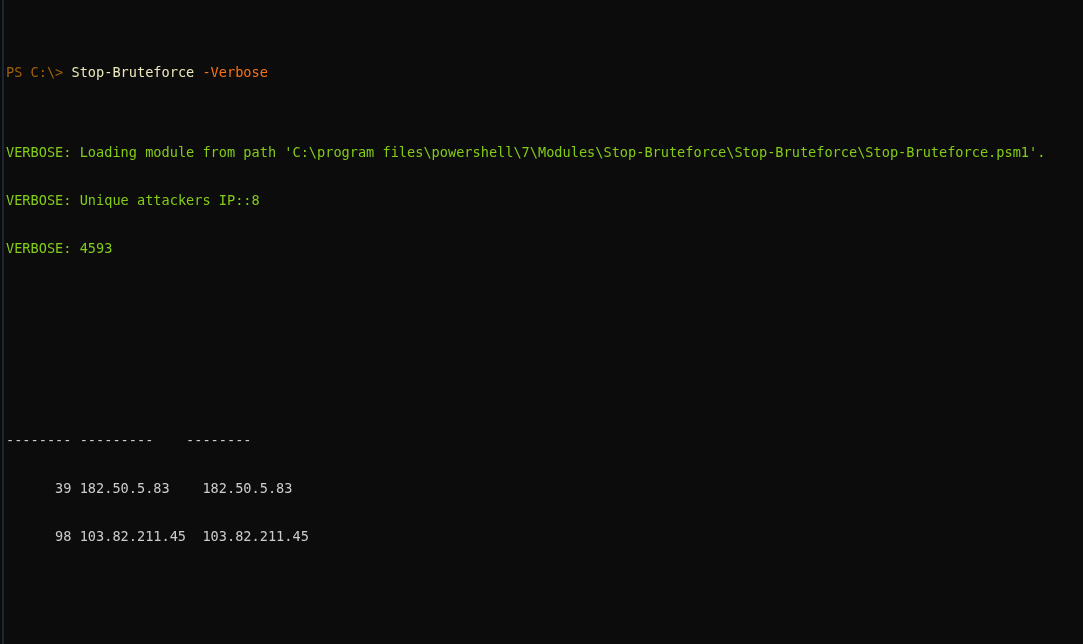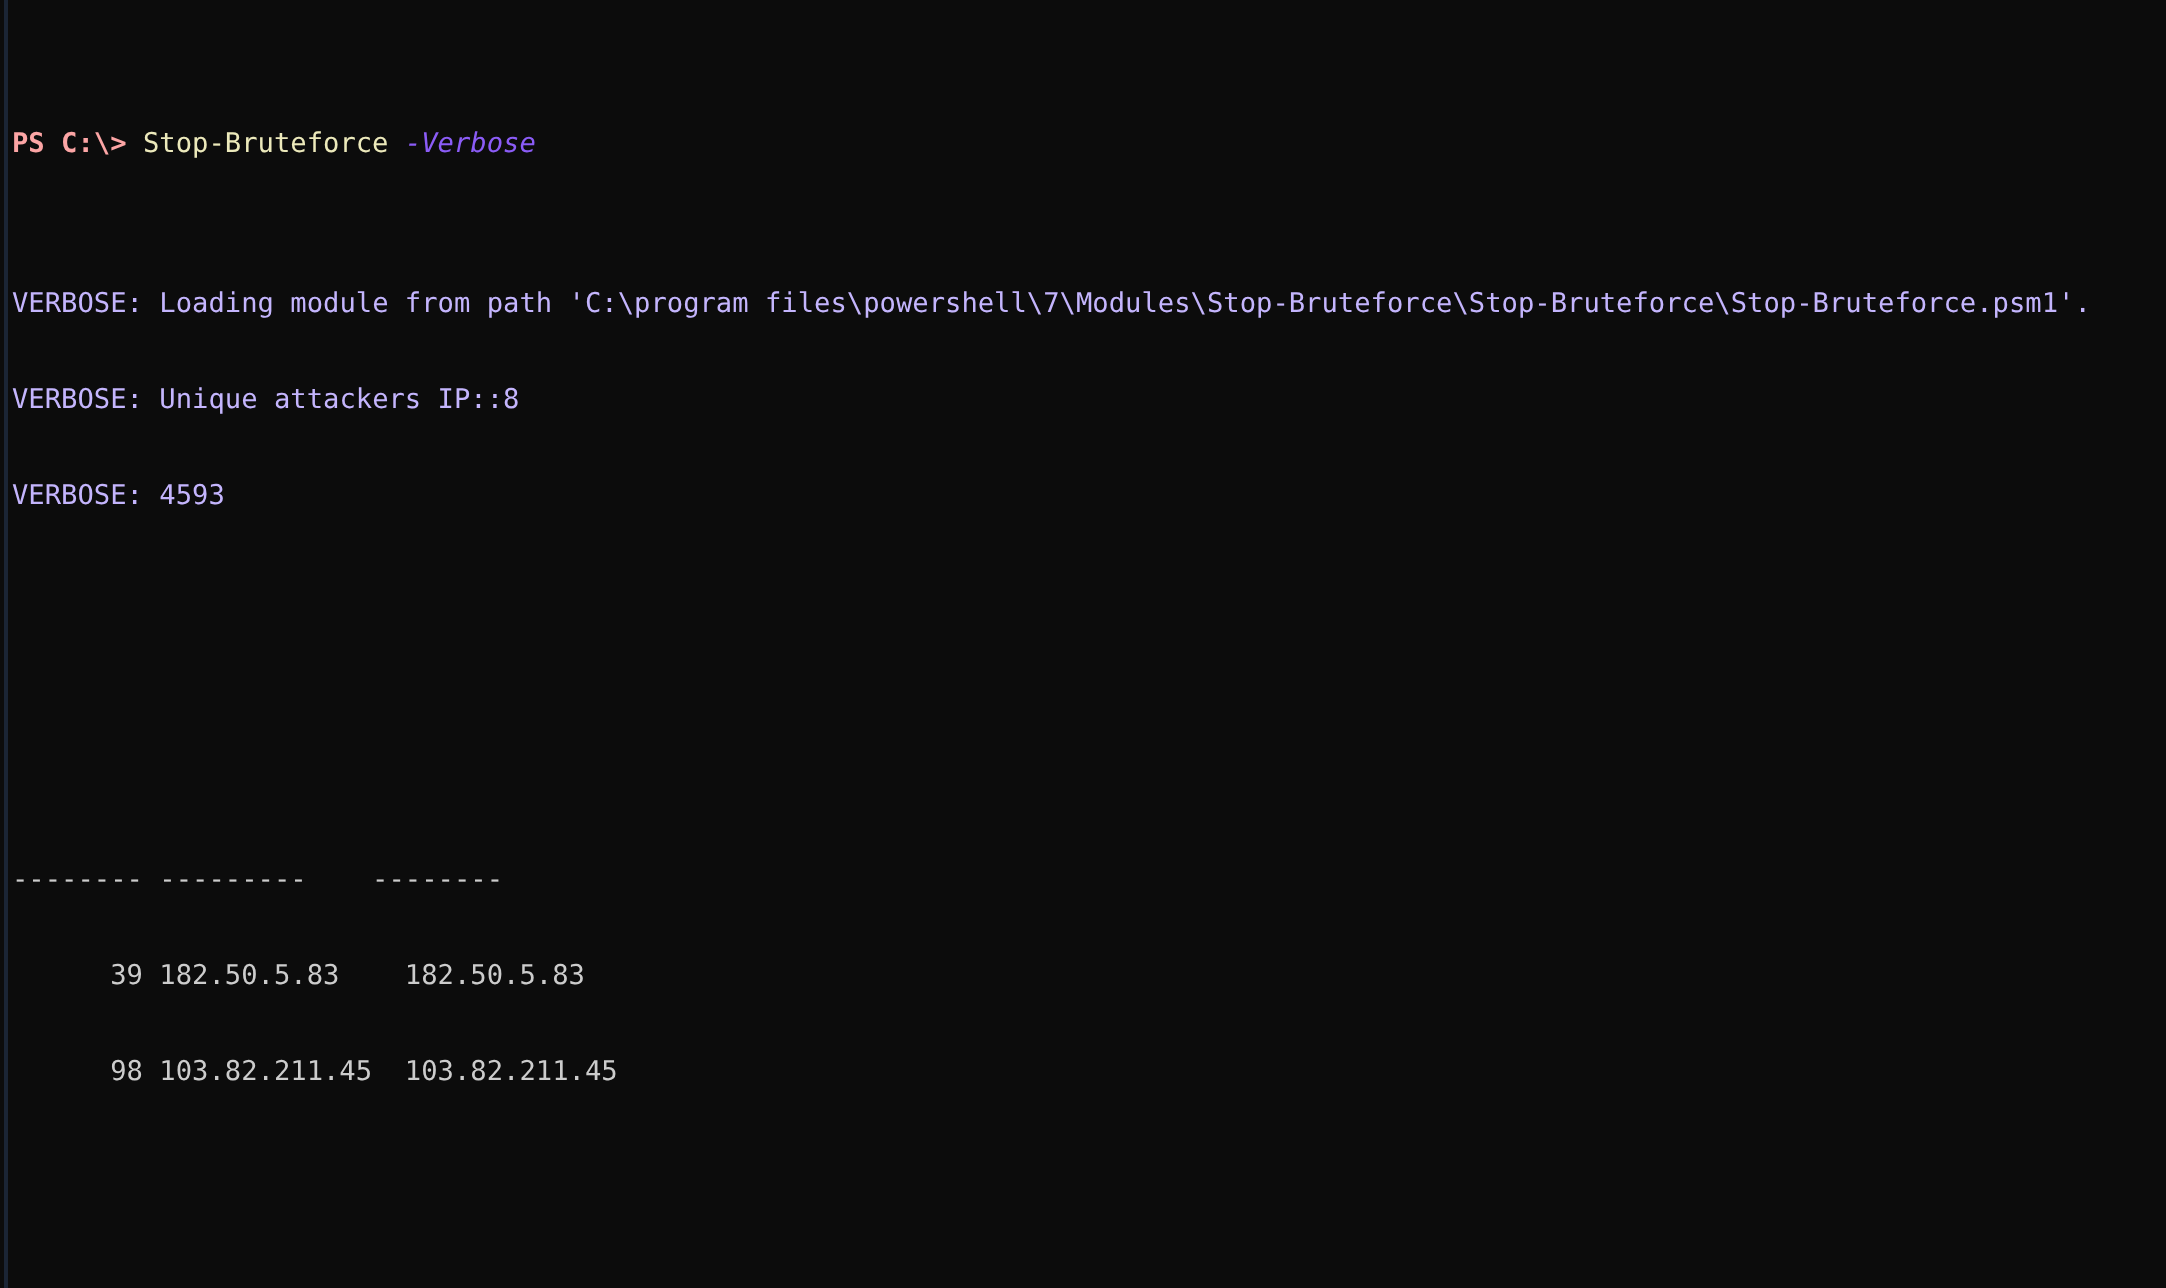--- a/index.html
+++ b/index.html
@@ -45,24 +45,24 @@
   }
   .line {
     height: 16px;
     white-space: pre;
     font-family: "DejaVu Sans Mono", "Liberation Mono", monospace;
     font-size: 13.6px;
     line-height: 16px;
   }
   .blank { height: 16px; }
 
-  .c-default   { color: #fca5a5; font-weight: bold; }
-  .c-verbose   { color: #c4b5fd; }
+  .c-default   { color: #a16207; }
+  .c-verbose   { color: #84cc16; }
   .c-command   { color: #ece9bb; margin-top: 28px; }
-  .c-param     { color: #8b5cf6; font-style: italic; }
+  .c-param     { color: #f97316; }
   .c-header    { color: #cccccc; }
   .c-value     { color: #cccccc; }
   .c-dashes    { color: #cccccc; }
 </style>
 </head>
 <body>
 
 <div id="terminal">
   <div id="left-edge"></div>
 

